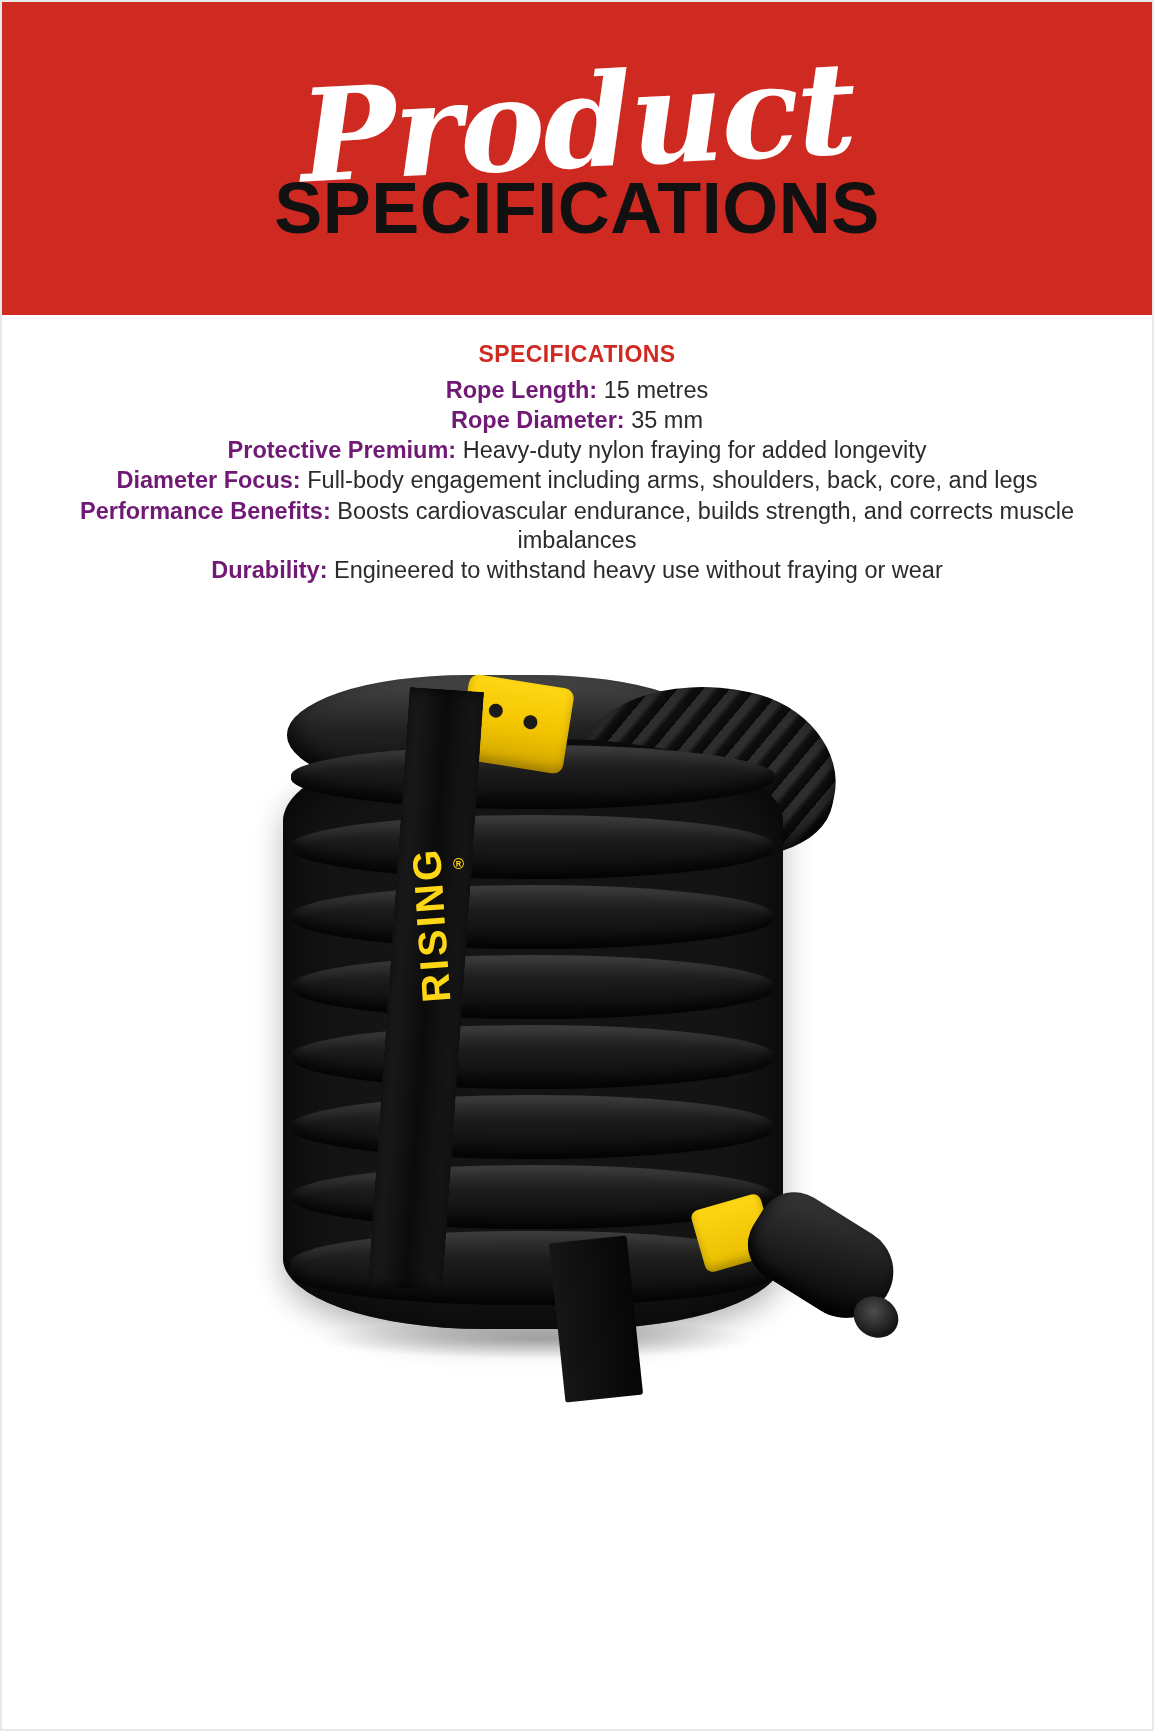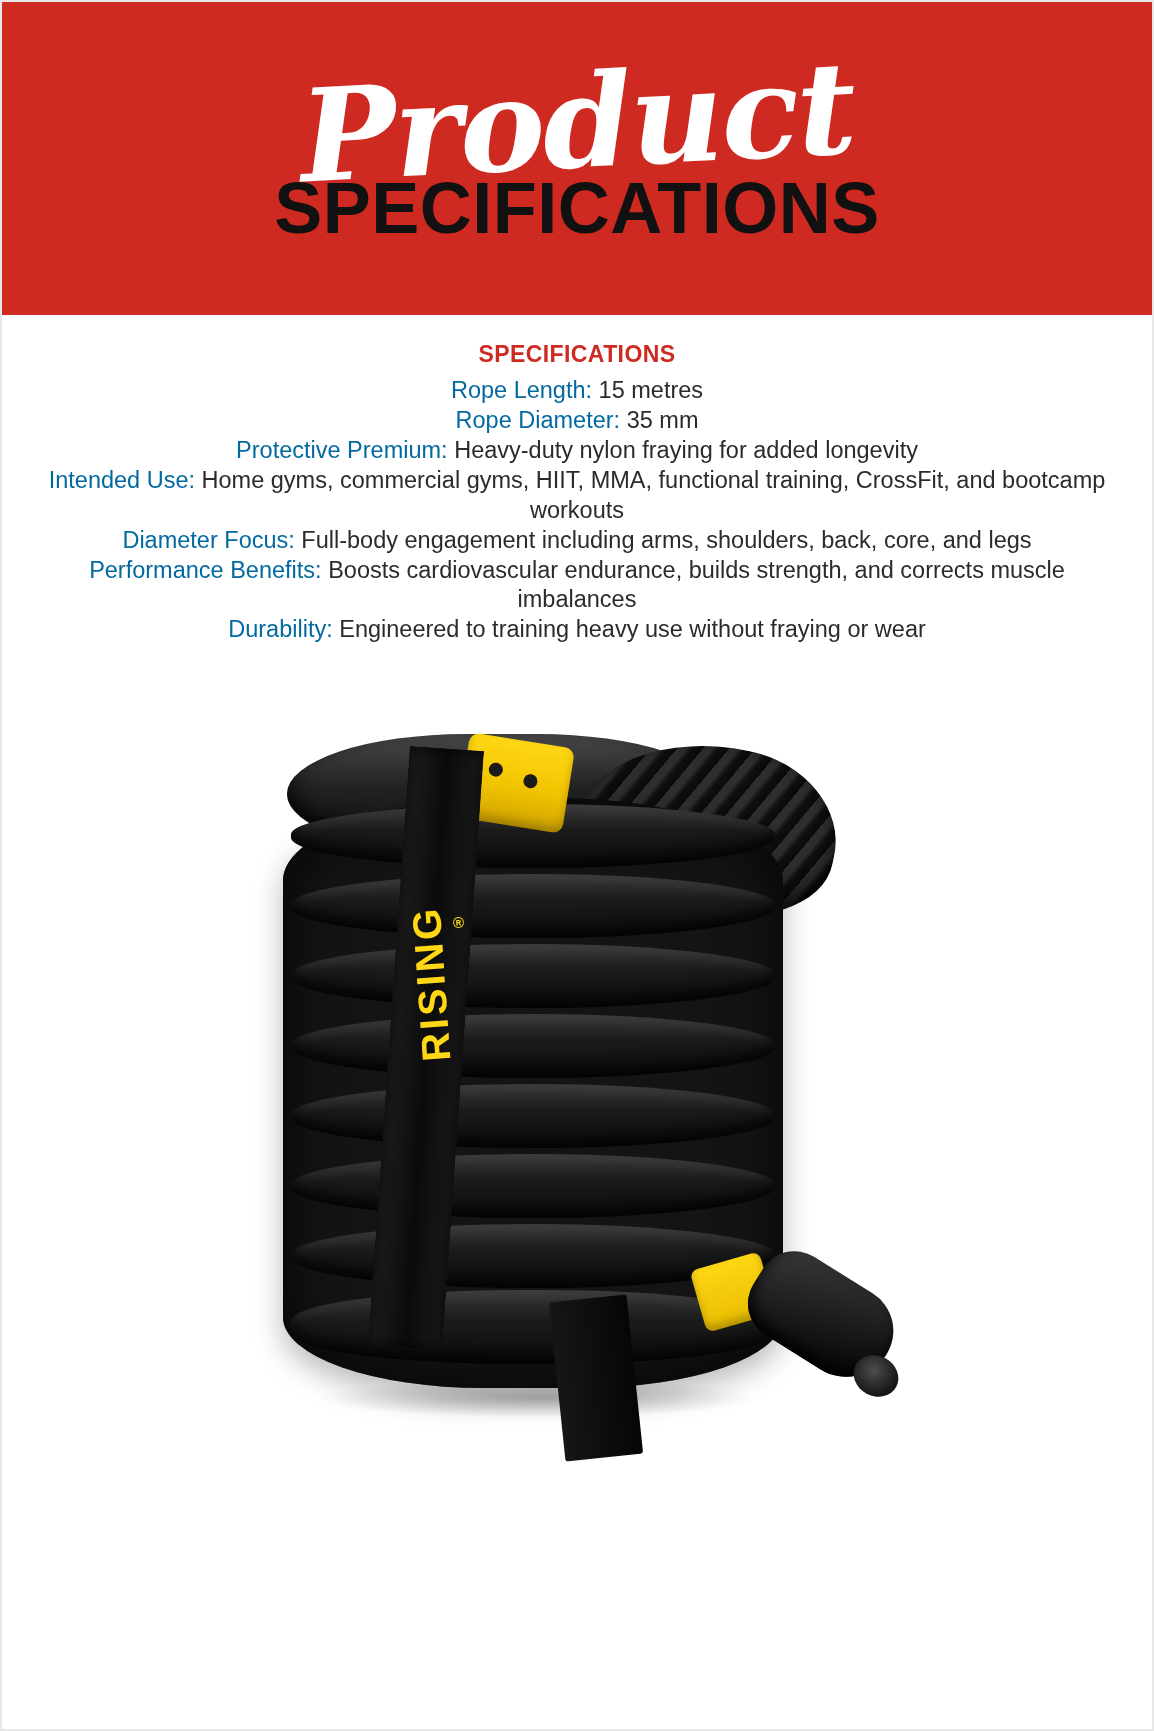--- a/index.html
+++ b/index.html
@@ -80,22 +80,22 @@
     letter-spacing: 0.4px;
     margin-bottom: 8px;
   }
   .spec-line {
     font-size: 23.5px;
     line-height: 1.24;
     color: #1c1c1c;
     margin: 1px 0;
   }
   .spec-line .lbl {
-    font-weight: 400;
-    color: #0369a1;
+    font-weight: 700;
+    color: #701a75;
   }
   .spec-line .val {
     font-weight: 400;
     color: #2b2b2b;
   }
 
   
   .product-area {
     position: relative;
     width: 100%;
@@ -293,38 +293,34 @@
       <span class="val">35 mm</span>
     </div>
 
 
     <div class="spec-line">
       <span class="lbl">Protective Premium:</span>
       <span class="val">Heavy-duty nylon fraying for added longevity</span>
     </div>
 
 
-    <div class="spec-line">
-      <span class="lbl">Intended Use:</span>
-      <span class="val">Home gyms, commercial gyms, HIIT, MMA, functional training, CrossFit, and bootcamp workouts</span>
-    </div>
 
     <div class="spec-line">
       <span class="lbl">Diameter Focus:</span>
       <span class="val">Full-body engagement including arms, shoulders, back, core, and legs</span>
     </div>
 
     <div class="spec-line">
       <span class="lbl">Performance Benefits:</span>
       <span class="val">Boosts cardiovascular endurance, builds strength, and corrects muscle imbalances</span>
     </div>
 
     <div class="spec-line">
       <span class="lbl">Durability:</span>
-      <span class="val">Engineered to training heavy use without fraying or wear</span>
+      <span class="val">Engineered to withstand heavy use without fraying or wear</span>
     </div>
   </div>
 
   <div class="product-area">
     <div class="rope-stage">
 
       <div class="rope-shadow"></div>
 
       <div class="top-coil"></div>
       <div class="rope-twist"></div>

